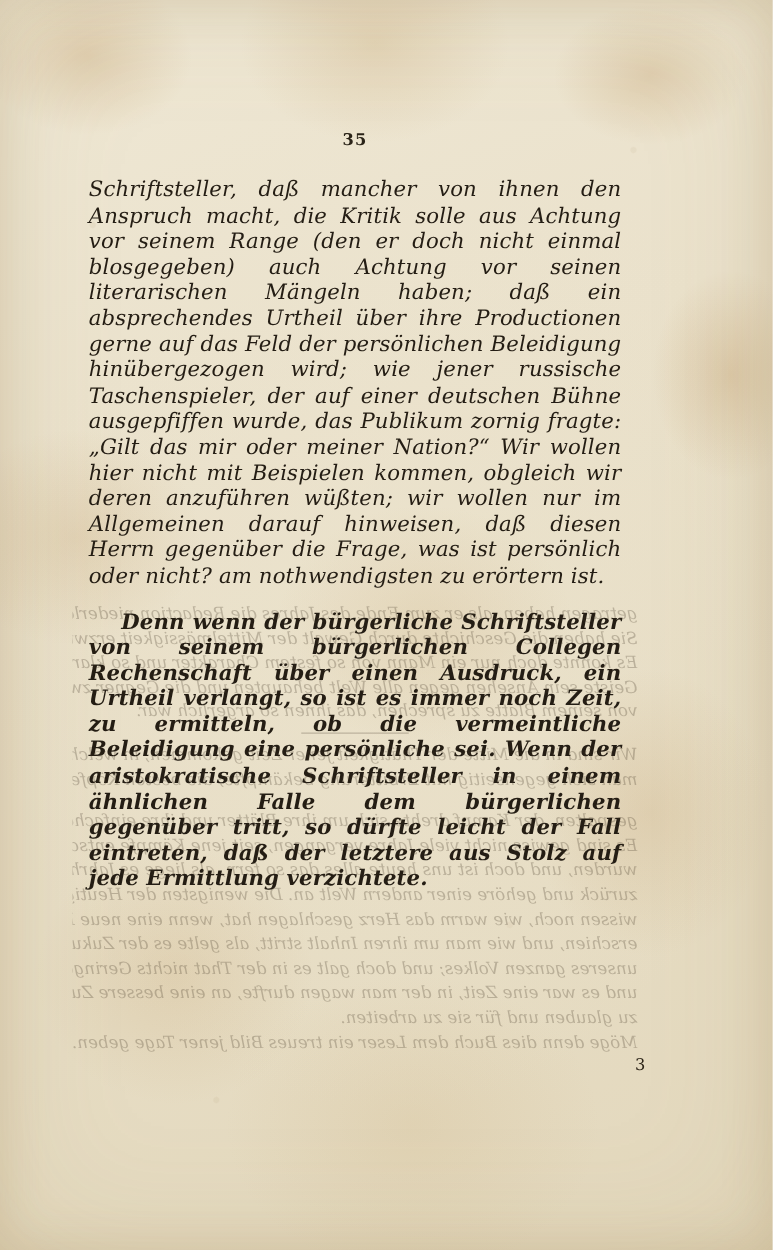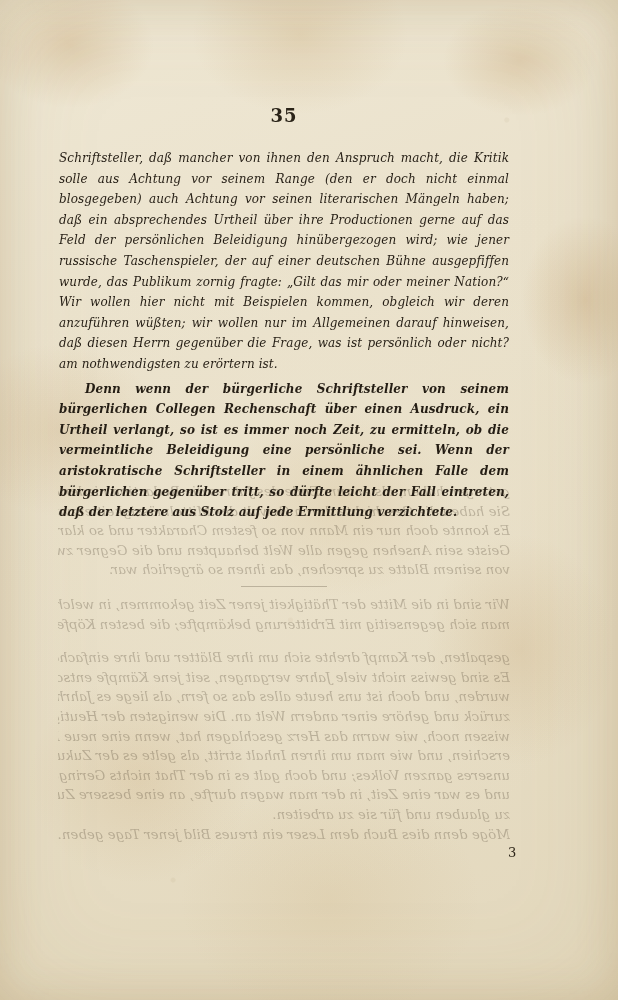--- a/index.html
+++ b/index.html
@@ -52,30 +52,30 @@
   
   #textblock {
     position: absolute;
     left: 55px;
     top: 105px;
     width: 458px;
   }
 
   .folio {
     text-align: center;
-    font-size: 18px;
+    font-size: 13px;
     font-weight: 700;
     letter-spacing: 1px;
     color: #2a2318;
     margin: 0 0 22px 0;
   }
 
   .para {
-    margin: 4px;
-    font-size: 12px;
+    margin: 16px;
+    font-size: 17px;
     line-height: 20.6px;
     color: #241d14;
     text-align: justify;
     font-style: italic;
     font-family: "DejaVu Serif", serif;
     letter-spacing: .1px;
     text-rendering: optimizeLegibility;
   }
   .para + .para {
     margin-top: 1px;

